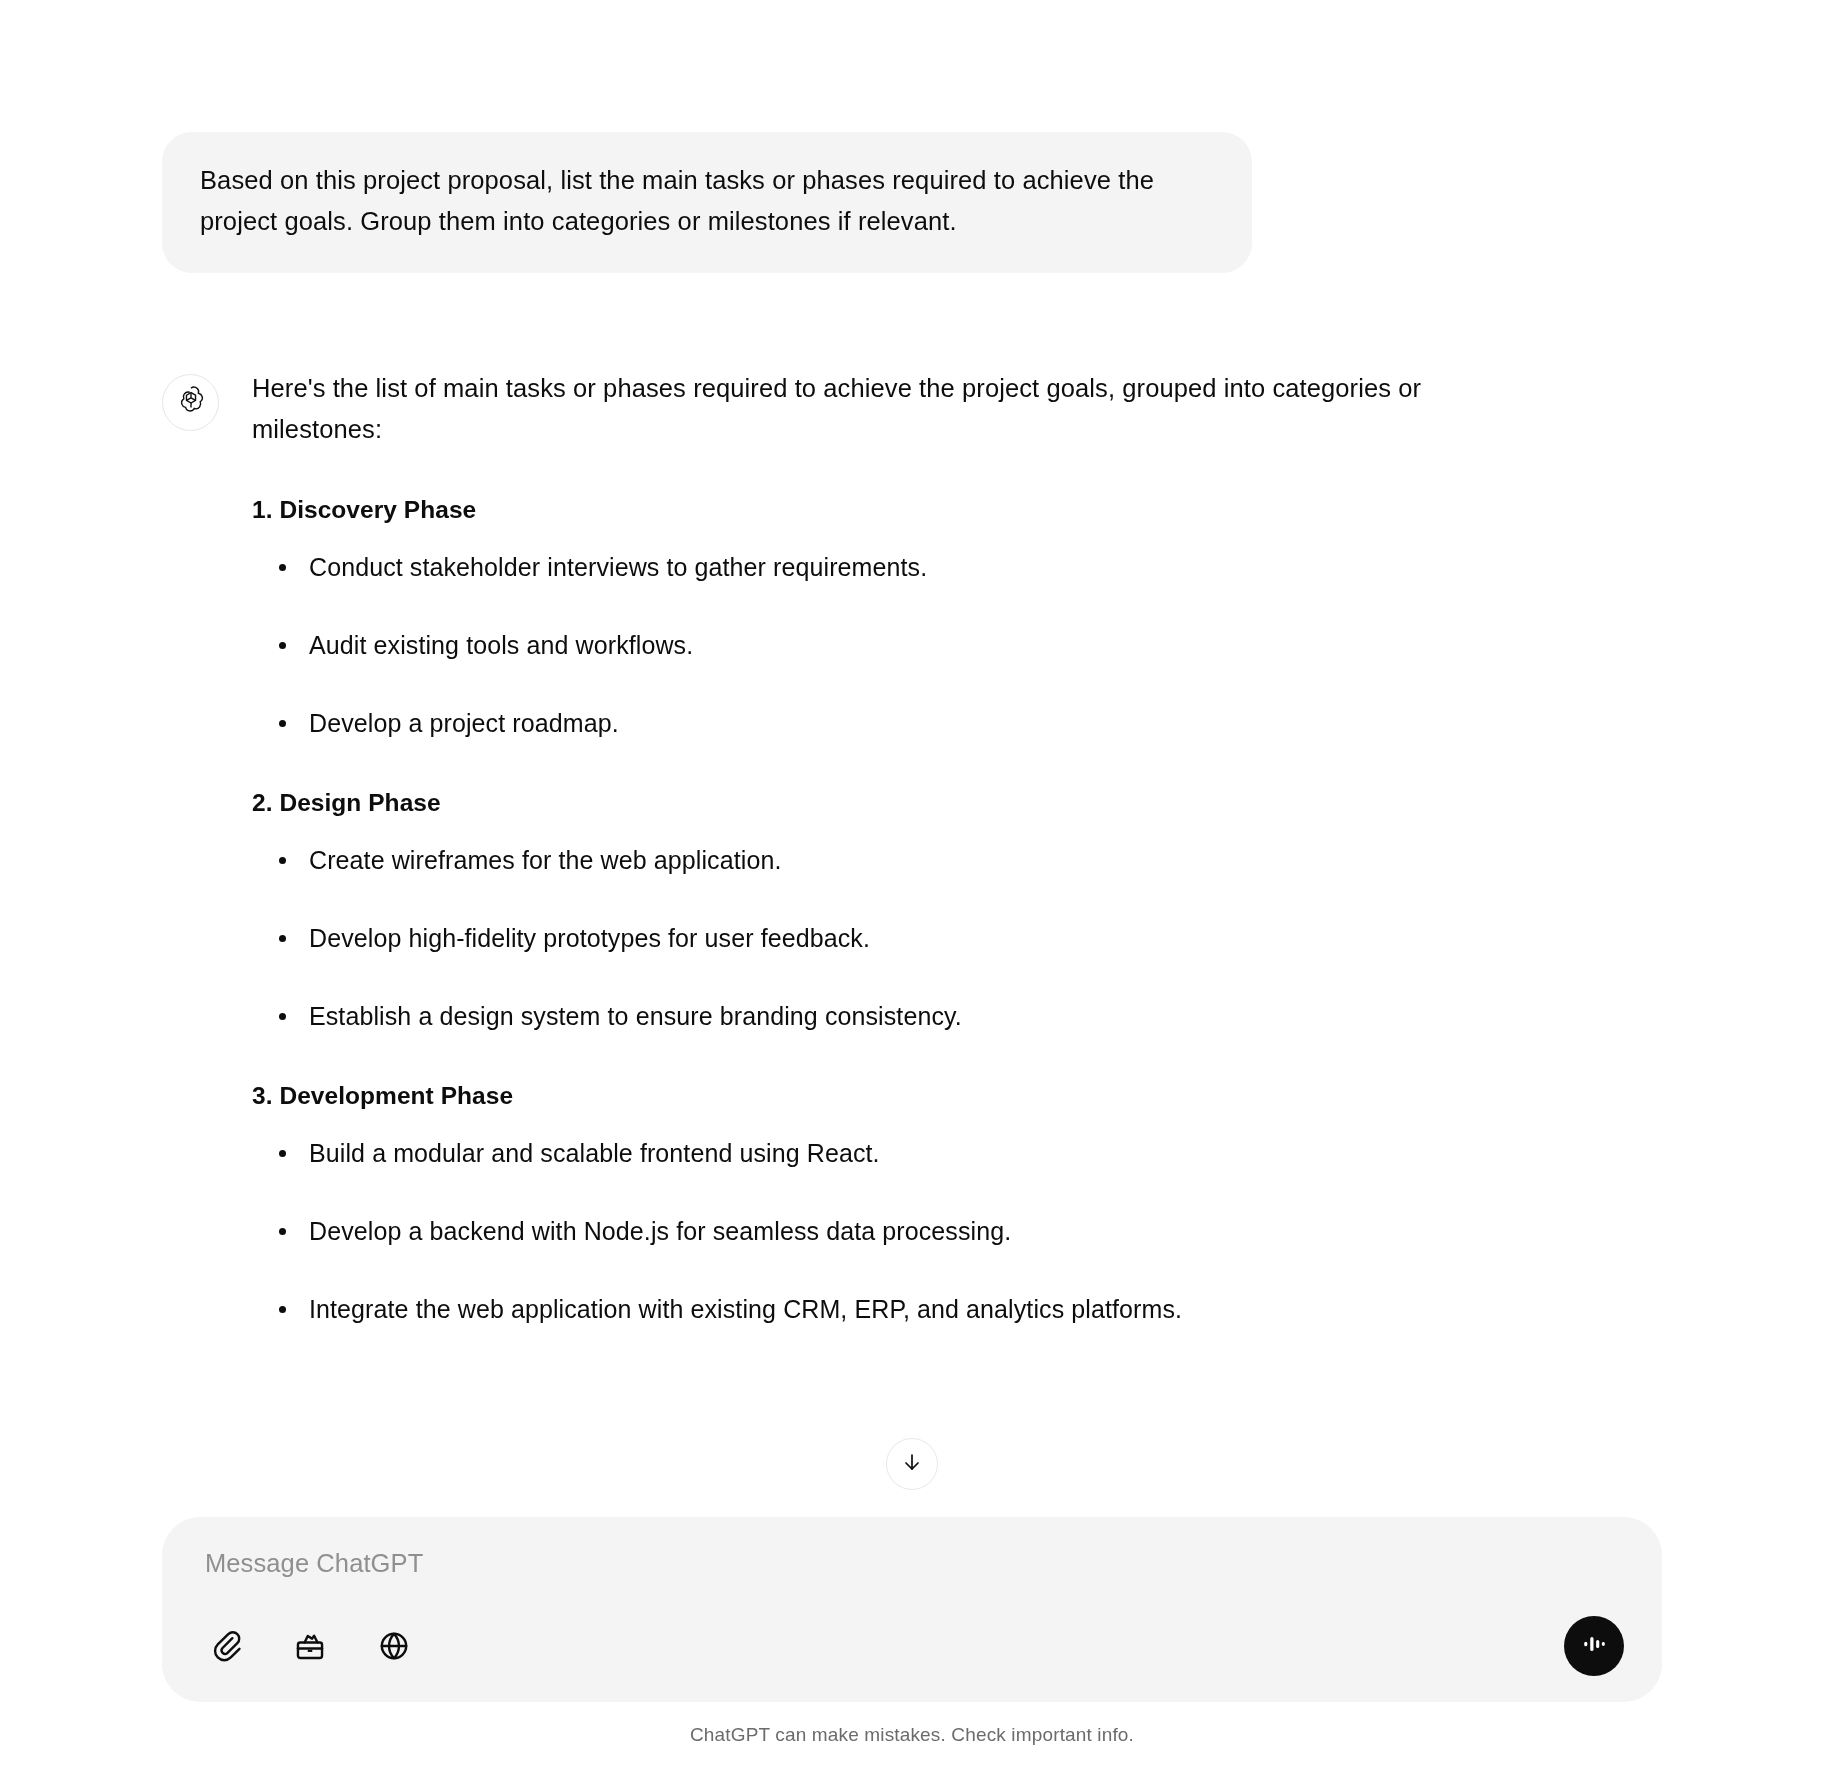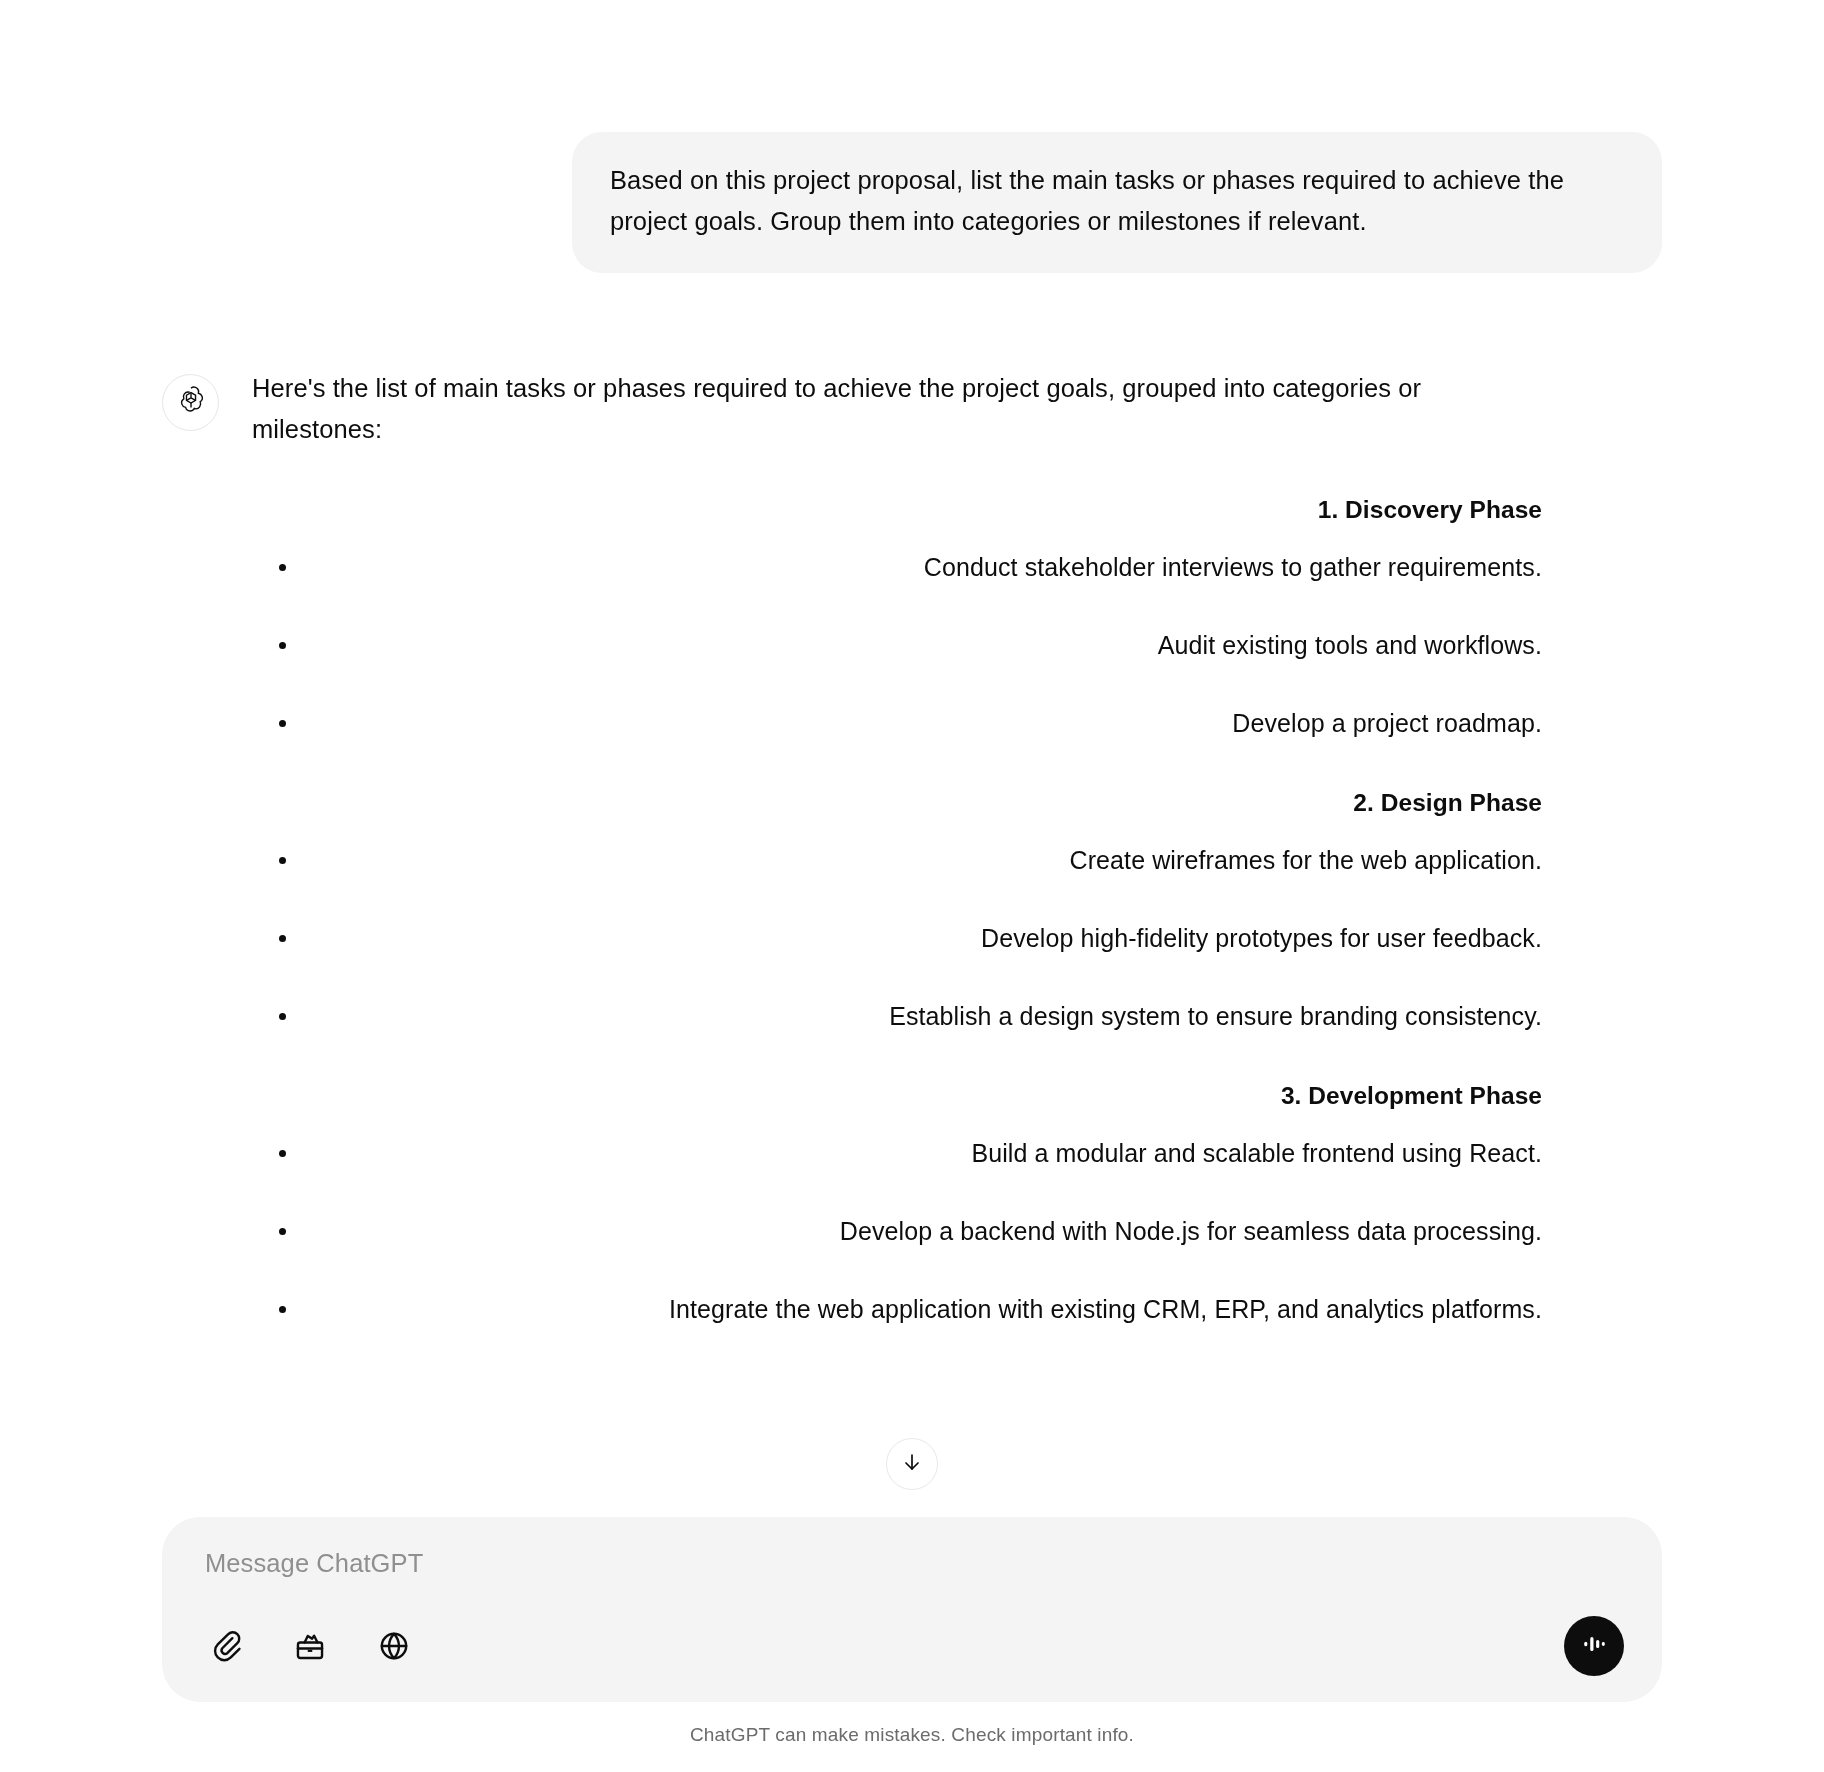--- a/index.html
+++ b/index.html
@@ -32,21 +32,20 @@
 
   .thread {
     width: 1500px;
     margin: 0 auto;
     padding-top: 132px;
   }
 
   
   .user-row {
     display: flex;
-    justify-content: flex-end;
     width: 100%;
   }
 
   .user-bubble {
     background: #f4f4f4;
     border-radius: 30px;
     padding: 28px 38px 30px 38px;
     max-width: 1090px;
   }
 
@@ -92,21 +91,20 @@
   .section-title {
     font-size: 31px;
     font-weight: bold;
     letter-spacing: -0.2px;
     margin-top: 52px;
     color: #0d0d0d;
   }
 
   .phase {
     margin-top: 46px;
-    text-align: right;
   }
 
   .phase-heading {
     font-size: 24.5px;
     font-weight: bold;
     color: #0d0d0d;
     letter-spacing: 0.05px;
   }
 
   .bullets {

